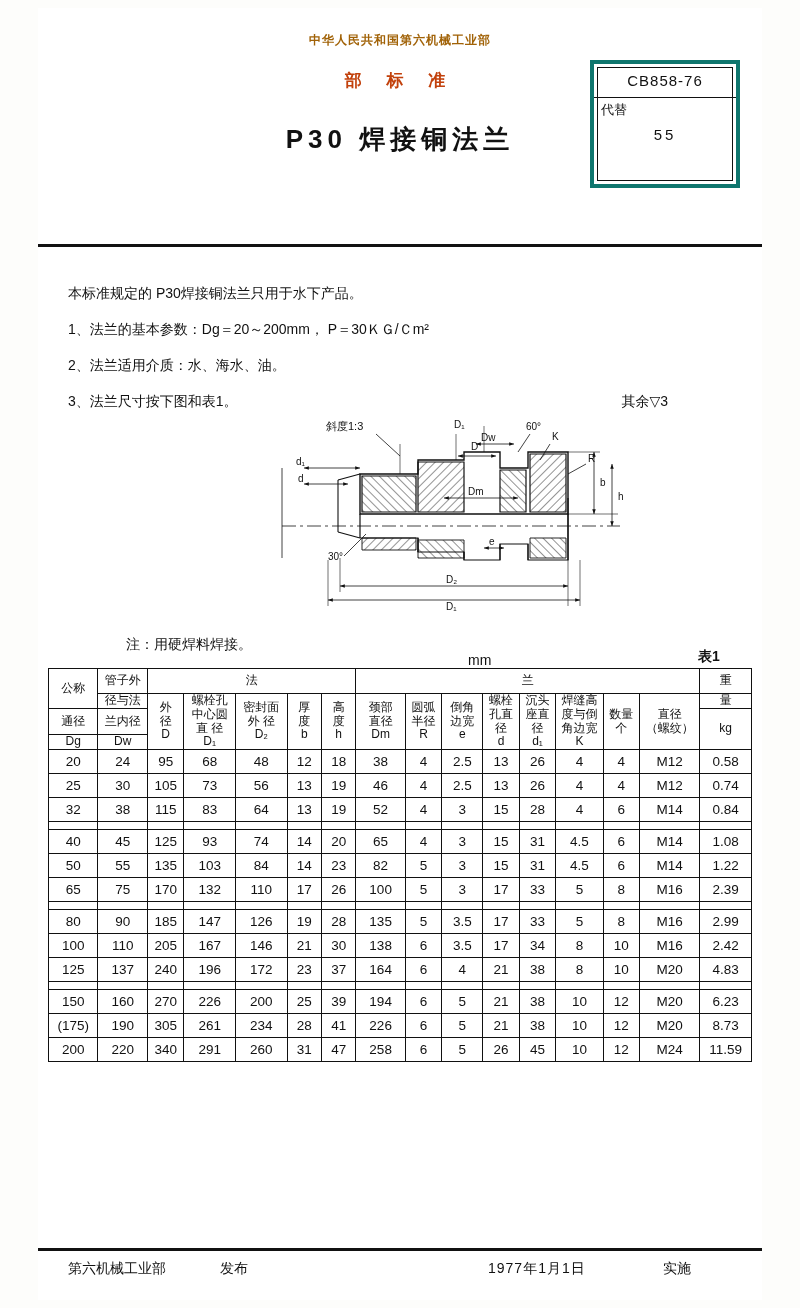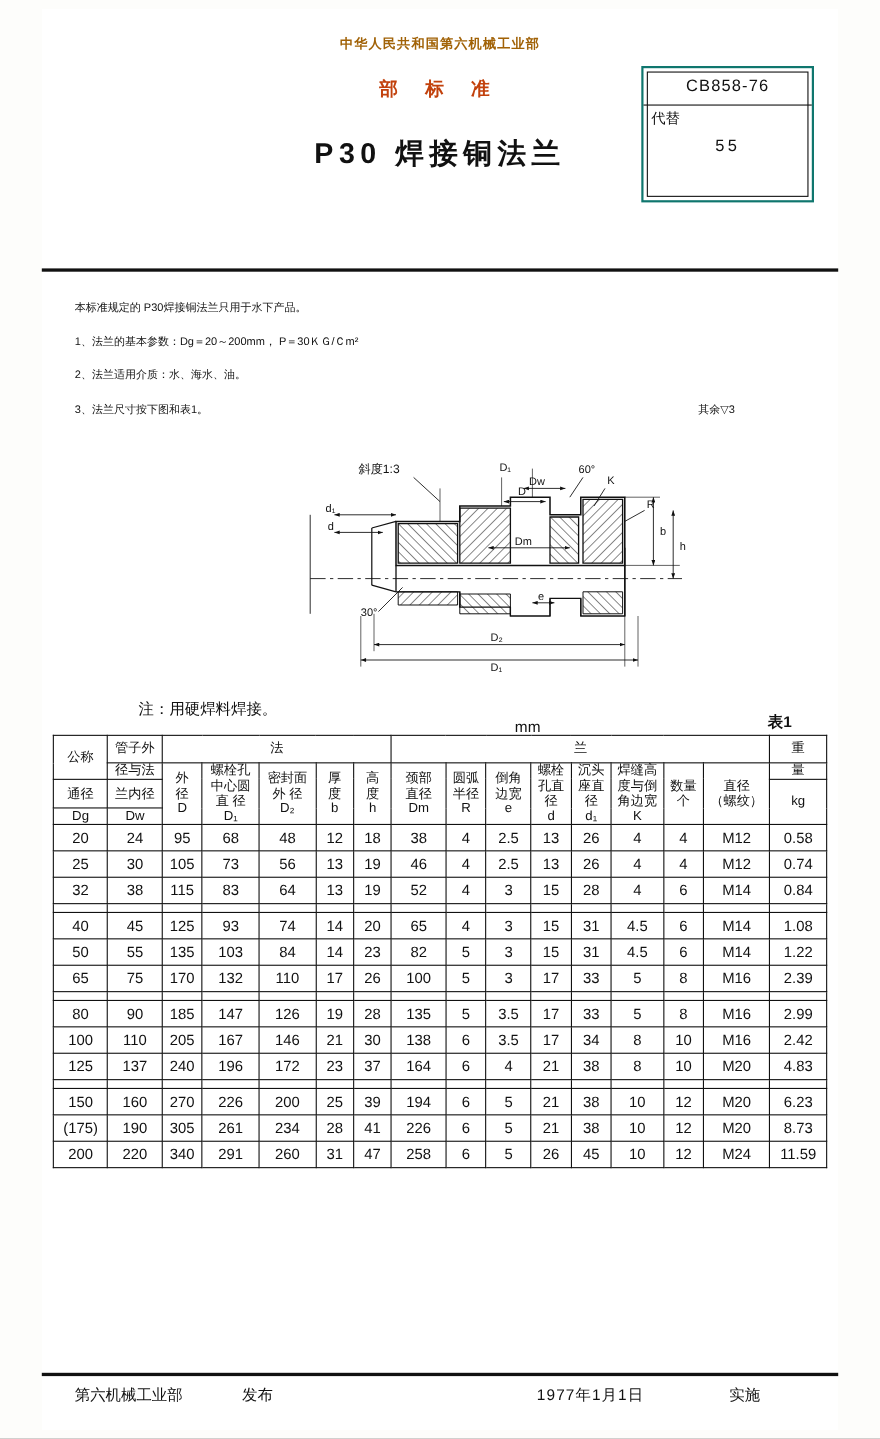--- a/index.html
+++ b/index.html
@@ -8,34 +8,34 @@
     width:800px;height:1308px;position:relative;background:#fdfdfb;
     margin:0 auto;overflow:hidden;
   }
   .sheet{position:absolute;left:38px;top:8px;width:724px;height:1292px;background:#ffffff;}
   
   .hdr{position:absolute;left:0;top:24px;width:724px;text-align:center;}
   .hdr .l1{font-size:12px;font-weight:bold;letter-spacing:1px;color:#a16207;}
   .hdr .l2{font-size:17px;font-weight:bold;letter-spacing:10px;margin-top:20px;color:#c2410c;}
   .hdr .l3{font-size:26px;font-weight:bold;letter-spacing:5px;margin-top:30px;color:#111;}
 
-  .codebox{position:absolute;right:22px;top:52px;width:142px;height:120px;border:2px solid #0f766e;padding-left:11px;}
+  .codebox{position:absolute;right:22px;top:52px;width:142px;height:120px;border:4px solid #0f766e;}
   .codebox .inner{position:absolute;left:3px;top:3px;right:3px;bottom:3px;border:1px solid #111;}
   .codebox .c1{position:absolute;left:0;top:8px;width:100%;text-align:center;font-size:15px;letter-spacing:1px;color:#111;}
   .codebox .sep{position:absolute;left:0;top:33px;width:100%;height:1px;background:#111;}
   .codebox .c2{position:absolute;left:7px;top:37px;font-size:13px;color:#111;}
   .codebox .c3{position:absolute;left:0;top:62px;width:100%;text-align:center;font-size:15px;letter-spacing:3px;color:#111;}
 
   .rule{position:absolute;left:0;width:724px;height:3px;background:#111;}
   .rule-top{top:236px;}
   .rule-bot{top:1240px;}
 
   
   .body{position:absolute;left:30px;top:262px;width:660px;color:#111;}
-  .body p{margin:4px 0 17px 0;font-size:10px;line-height:1.35;}
+  .body p{margin:14px 0 17px 0;font-size:14px;line-height:1.35;}
   .rightnote{float:right;margin-right:60px;}
 
   
   .fig{position:absolute;left:230px;top:400px;width:400px;height:215px;}
   .note{position:absolute;left:88px;top:628px;font-size:14px;color:#111;}
   .mm{position:absolute;left:430px;top:644px;font-size:14px;color:#111;}
   .tbl-no{position:absolute;left:660px;top:640px;font-size:14px;color:#111;font-weight:bold;}
 
   
   .tblwrap{position:absolute;left:10px;top:660px;width:704px;}

